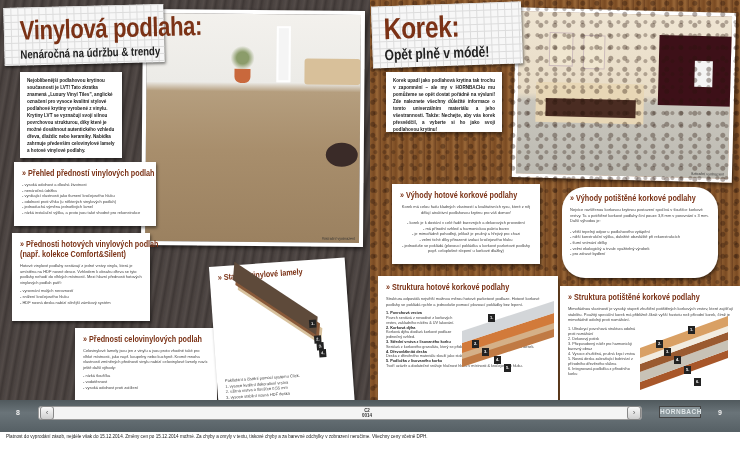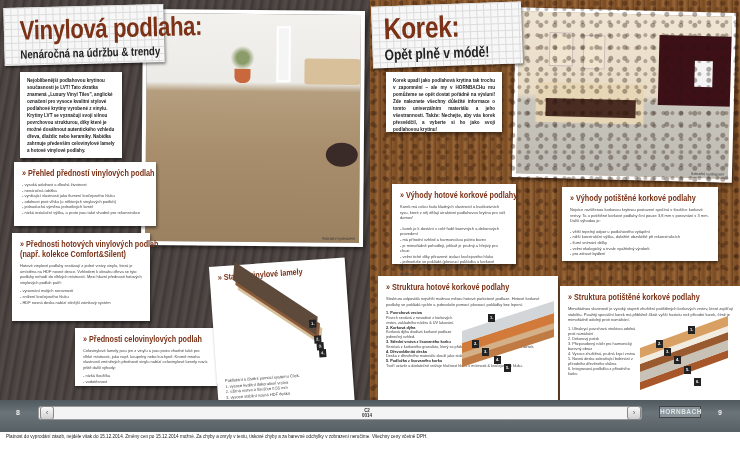--- a/index.html
+++ b/index.html
@@ -66,21 +66,21 @@
       <ul>
         <li>vysoká odolnost a dlouhá životnost</li>
         <li>nenáročná údržba</li>
         <li>vynikající vlastnosti jako tlumení kročejového hluku</li>
         <li>odolnost proti vlhku (u některých vinylových podlah)</li>
         <li>jednoduchá výměna jednotlivých lamel</li>
         <li>nízká instalační výška, a proto jsou také vhodné pro rekonstrukce</li>
       </ul>
     </div>
 
-    <div class="box" style="left:75px;top:328px;width:142px;height:58px;">
+    <div class="box" style="left:75px;top:328px;width:142px;height:90px;">
       <h3>» Přednosti celovinylových podlah</h3>
       <p>Celovinylové lamely jsou jen z vinylu a jsou proto vhodné také pro vlhké místnosti, jako např. koupelny nebo kuchyně. Kromě mnoha vlastností zmíněných předností vinylu nabízí celovinylové lamely navíc ještě další výhody:</p>
       <ul>
         <li>nízká tloušťka</li>
         <li>vodotěsnost</li>
         <li>vysoká odolnost proti zatížení</li>
       </ul>
     </div>
 
     <div class="box rotated" style="left:214px;top:262px;width:136px;height:150px;z-index:3;">
@@ -112,33 +112,33 @@
     <div class="photo" style="left:144px;top:10px;width:220px;height:170px;transform:rotate(1.5deg);background:linear-gradient(180deg,#efe5d3 0%,#e8dcc6 50%,#c9c6bd 55%,#bcbab2 100%);">
       <div style="position:absolute;left:140px;top:20px;width:76px;height:70px;background:#3d1018;"></div>
       <div style="position:absolute;left:176px;top:45px;width:18px;height:26px;background:#f4f4f4;"></div>
       <div style="position:absolute;left:30px;top:20px;width:24px;height:34px;background:#f0e6d0;border:1px solid #cbb"></div>
       <div style="position:absolute;left:64px;top:22px;width:22px;height:34px;background:#f0e6d0;border:1px solid #cbb"></div>
       <div style="position:absolute;left:18px;top:70px;width:108px;height:40px;background:#e8d7b6;"></div>
       <div style="position:absolute;left:28px;top:86px;width:90px;height:18px;background:#4a2c22;"></div>
       <span class="caption">Ilustrační vyobrazení</span>
     </div>
 
-    <div class="box" style="left:22px;top:184px;width:124px;height:80px;">
+    <div class="box" style="left:22px;top:184px;width:148px;height:80px;text-align:center;">
       <h3>» Výhody hotové korkové podlahy</h3>
       <p>Korek má celou řadu kladných vlastností a kvalitativních rysů, které z něj dělají atraktivní podlahovou krytinu pro váš domov!</p>
       <ul style="margin-top:5px;">
         <li>korek je k dostání v celé řadě barevných a dekorových provedení</li>
         <li>má přírodní vzhled a harmonickou paletu barev</li>
         <li>je mimořádně pohodlný, jelikož je pružný a hřejivý pro chůzi</li>
         <li>velmi tiché díky přirozené izolaci kročejového hluku</li>
         <li>jednoduše se pokládá (plovoucí pokládka u korkové parketové podlahy popř. celoplošné slepení u korkové dlažby)</li>
       </ul>
     </div>
 
-    <div class="box" style="left:192px;top:187px;width:156px;height:74px;">
+    <div class="box" style="left:192px;top:187px;width:156px;height:91px;border-radius:23px;">
       <h3>» Výhody potištěné korkové podlahy</h3>
       <p>Nejvíce rozšířenou korkovou krytinou postavení spočívá v tloušťce korkové vrstvy. Ta u potištěné korkové podlahy činí pouze 3,8 mm v porovnání s 3 mm. Další výhodou je:</p>
       <ul style="margin-top:5px;">
         <li>větší tepelný odpor u podlahového vytápění</li>
         <li>nižší konstrukční výška, důležité obzvláště při rekonstrukcích</li>
         <li>tlumí vnímání délky</li>
         <li>velmi ekologický a trvale využitelný výrobek</li>
         <li>pro zdravé bydlení</li>
       </ul>
     </div>

